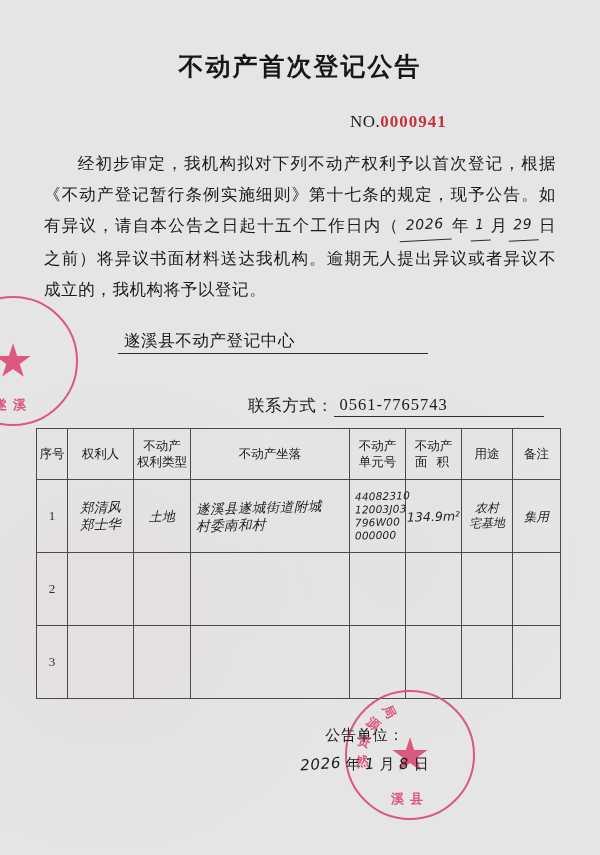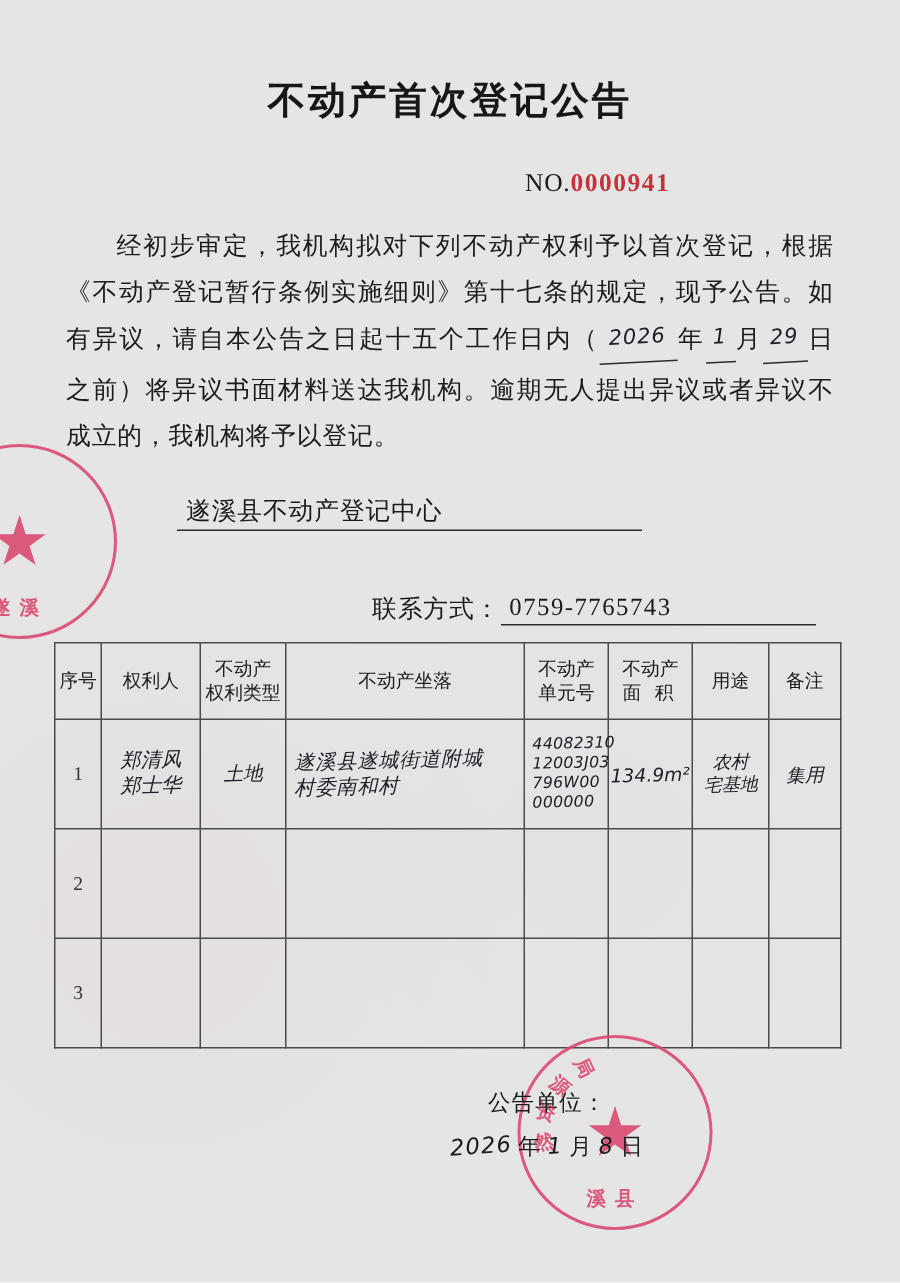--- a/index.html
+++ b/index.html
@@ -259,21 +259,21 @@
   <div class="body-text">
     <span class="indent"></span><span>经初步审定，我机构拟对下列不动产权利予以首次登记，根据《不动产登记暂行条例实施细则》第十七条的规定，现予公告。如有异议，请自本公告之日起十五个工作日内（</span><span class="fill-blank">2026</span><span>年</span><span class="fill-blank sm">1</span><span>月</span><span class="fill-blank md">29</span><span>日之前）</span><span>将异议书面材料送达我机构。逾期无人提出异议或者异议不成立的，我机构将予以登记。</span>
   </div>
 
   <div class="field-row" id="addr-row">
     <span class="value">遂溪县不动产登记中心</span>
   </div>
 
   <div class="field-row" id="phone-row">
     <span class="label">联系方式：</span>
-    <span class="value">0759-7765743</span>
+    <span class="value">0561-7765743</span>
   </div>
 
   <table class="reg-table">
     <thead>
       <tr>
         <th class="col-idx">序号</th>
         <th class="col-owner">权利人</th>
         <th class="col-type">
           <span class="th-stack">不动产</span>
           <span class="th-stack">权利类型</span>

